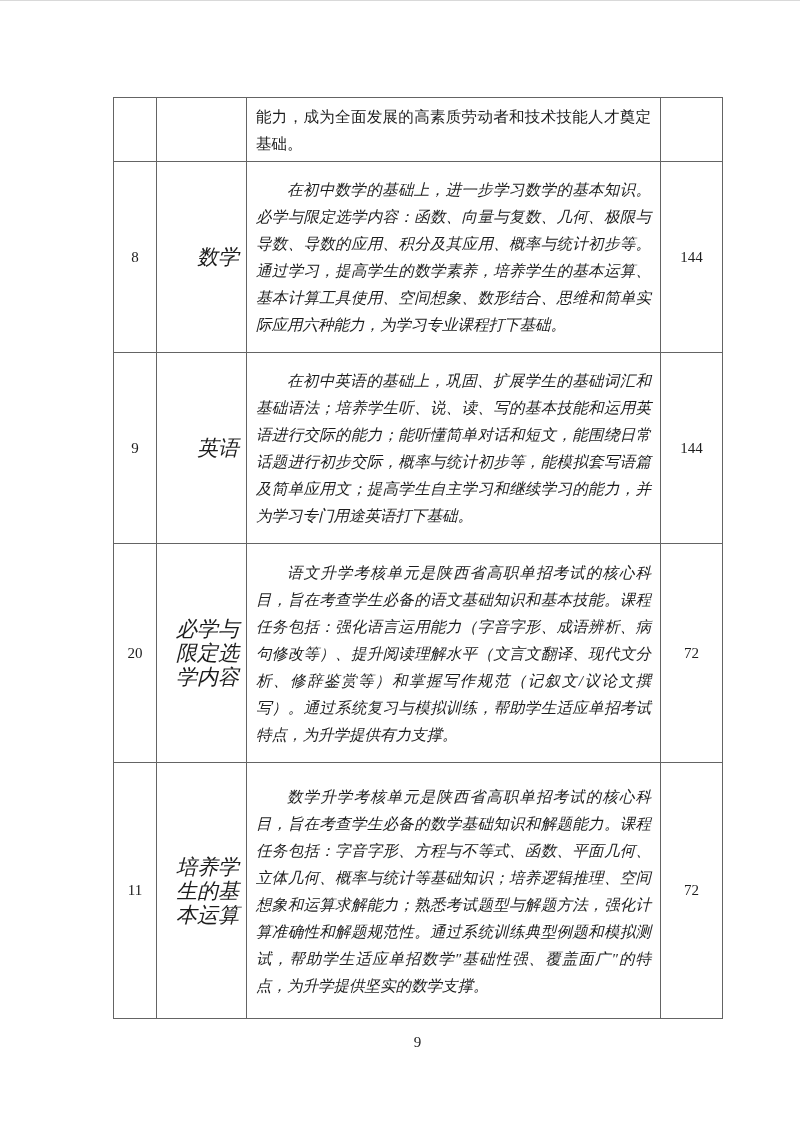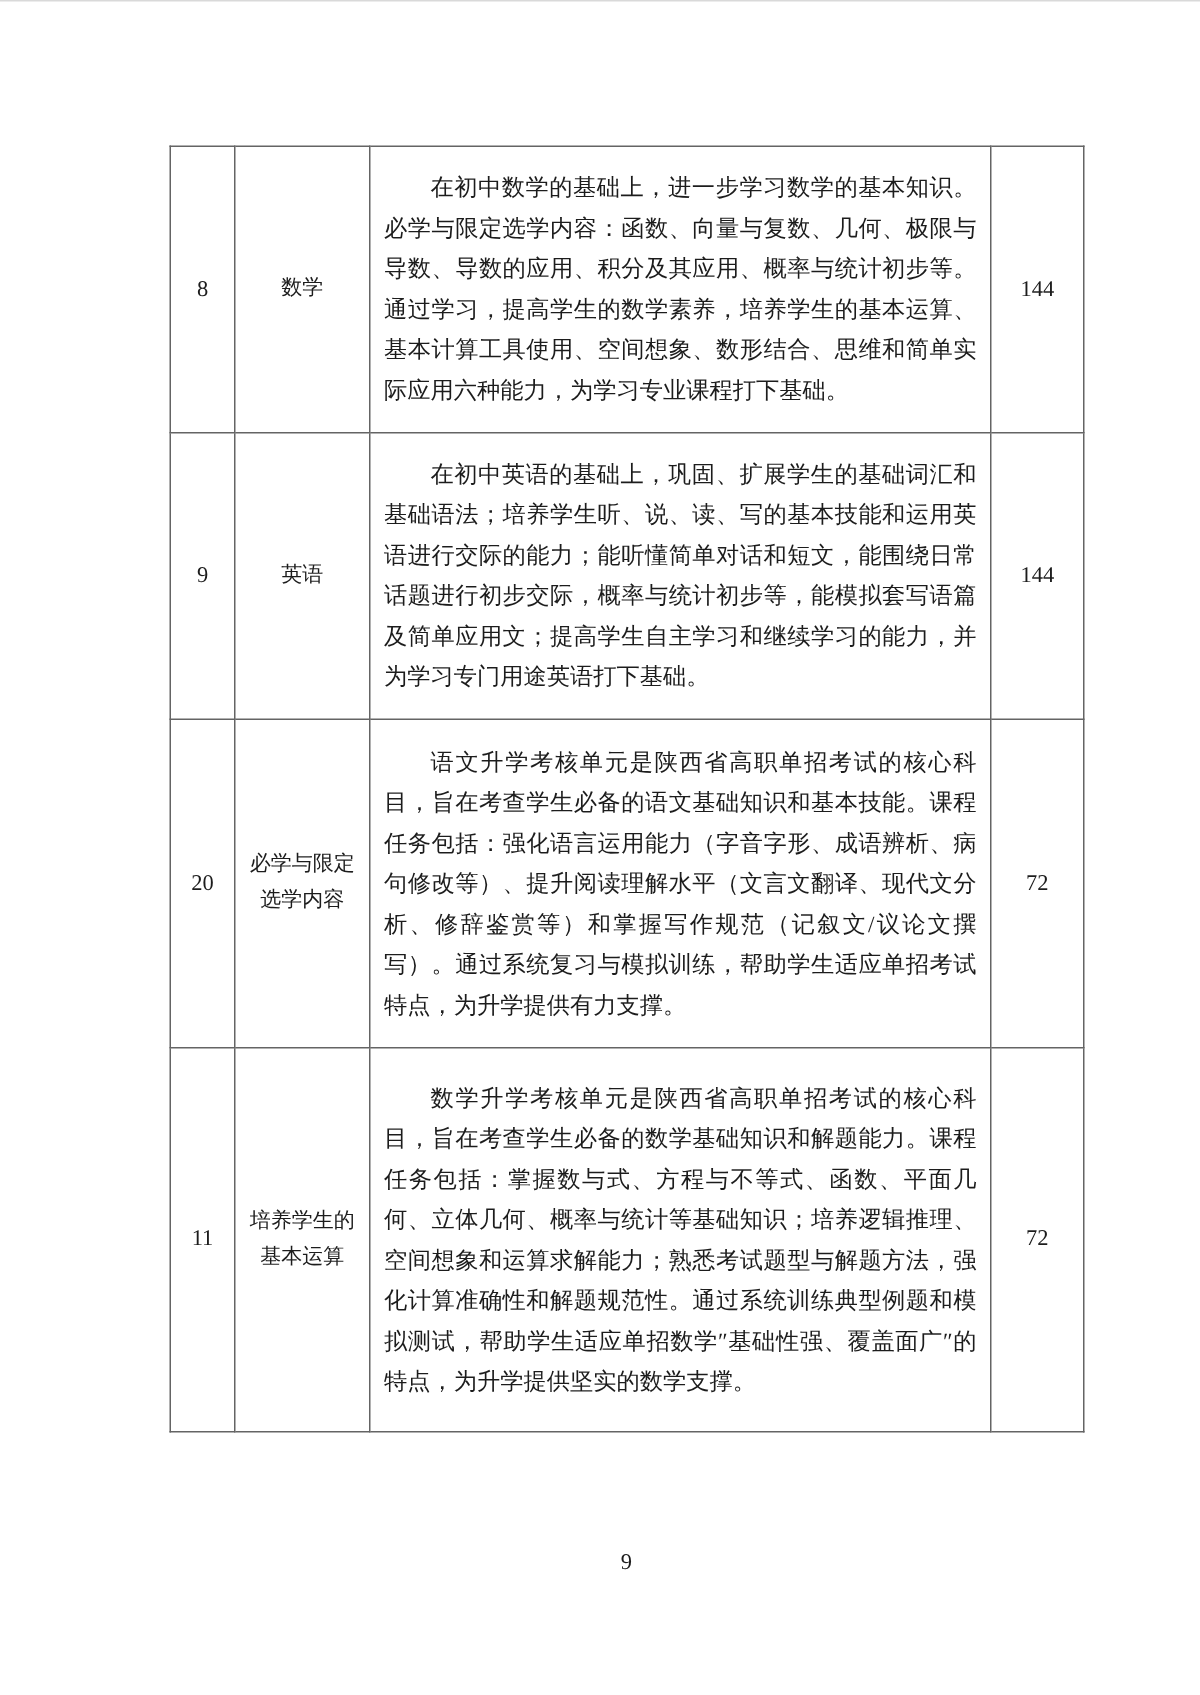--- a/index.html
+++ b/index.html
@@ -45,36 +45,38 @@
   tr.r4 { height: 256px; }
 
   td.cell-id, td.cell-hours {
     text-align: center;
     vertical-align: middle;
     font-size: 15px;
     font-family: "Liberation Serif", "DejaVu Serif", serif;
     padding: 0 2px;
   }
   td.cell-course {
-    text-align: center;
+    text-align: right;
     vertical-align: middle;
-    font-size: 14px;
+    font-size: 21px;
     line-height: 24px;
     padding: 0 7px;
+    font-style: italic;
   }
   td.cell-desc {
     vertical-align: middle;
     font-size: 15.5px;
     line-height: 27px;
     text-align: justify;
     text-justify: inter-ideograph;
     padding: 1px 9px;
   }
   td.cell-desc.first-indent {
     text-indent: 2em;
+    font-style: italic;
   }
   .page-number {
     position: absolute;
     top: 1034px;
     left: 113px;
     width: 609px;
     text-align: center;
     font-size: 15px;
     font-family: "Liberation Serif", "DejaVu Serif", serif;
   }
@@ -85,20 +87,26 @@
 <div class="top-edge"></div>
 
 <table class="course-table">
   <colgroup>
     <col class="c-id">
     <col class="c-course">
     <col class="c-desc">
     <col class="c-hours">
   </colgroup>
   <tbody>
+    <tr class="r0">
+      <td class="cell-id"></td>
+      <td class="cell-course"></td>
+      <td class="cell-desc">能力，成为全面发展的高素质劳动者和技术技能人才奠定基础。</td>
+      <td class="cell-hours"></td>
+    </tr>
     <tr class="r1">
       <td class="cell-id">8</td>
       <td class="cell-course">数学</td>
       <td class="cell-desc first-indent">在初中数学的基础上，进一步学习数学的基本知识。必学与限定选学内容：函数、向量与复数、几何、极限与导数、导数的应用、积分及其应用、概率与统计初步等。通过学习，提高学生的数学素养，培养学生的基本运算、基本计算工具使用、空间想象、数形结合、思维和简单实际应用六种能力，为学习专业课程打下基础。</td>
       <td class="cell-hours">144</td>
     </tr>
     <tr class="r2">
       <td class="cell-id">9</td>
       <td class="cell-course">英语</td>
       <td class="cell-desc first-indent">在初中英语的基础上，巩固、扩展学生的基础词汇和基础语法；培养学生听、说、读、写的基本技能和运用英语进行交际的能力；能听懂简单对话和短文，能围绕日常话题进行初步交际，概率与统计初步等，能模拟套写语篇及简单应用文；提高学生自主学习和继续学习的能力，并为学习专门用途英语打下基础。</td>
@@ -106,19 +114,19 @@
     </tr>
     <tr class="r3">
       <td class="cell-id">20</td>
       <td class="cell-course">必学与限定选学内容</td>
       <td class="cell-desc first-indent">语文升学考核单元是陕西省高职单招考试的核心科目，旨在考查学生必备的语文基础知识和基本技能。课程任务包括：强化语言运用能力（字音字形、成语辨析、病句修改等）、提升阅读理解水平（文言文翻译、现代文分析、修辞鉴赏等）和掌握写作规范（记叙文/议论文撰写）。通过系统复习与模拟训练，帮助学生适应单招考试特点，为升学提供有力支撑。</td>
       <td class="cell-hours">72</td>
     </tr>
     <tr class="r4">
       <td class="cell-id">11</td>
       <td class="cell-course">培养学生的基本运算</td>
-      <td class="cell-desc first-indent">数学升学考核单元是陕西省高职单招考试的核心科目，旨在考查学生必备的数学基础知识和解题能力。课程任务包括：掌握数与式、方程与不等式、函数、平面几何、立体几何、概率与统计等基础知识；培养逻辑推理、空间想象和运算求解能力；熟悉考试题型与解题方法，强化计算准确性和解题规范性。通过系统训练典型例题和模拟测试，帮助学生适应单招数学″基础性强、覆盖面广″的特点，为升学提供坚实的数学支撑。</td>
+      <td class="cell-desc first-indent">数学升学考核单元是陕西省高职单招考试的核心科目，旨在考查学生必备的数学基础知识和解题能力。课程任务包括：字音字形、方程与不等式、函数、平面几何、立体几何、概率与统计等基础知识；培养逻辑推理、空间想象和运算求解能力；熟悉考试题型与解题方法，强化计算准确性和解题规范性。通过系统训练典型例题和模拟测试，帮助学生适应单招数学″基础性强、覆盖面广″的特点，为升学提供坚实的数学支撑。</td>
       <td class="cell-hours">72</td>
     </tr>
   </tbody>
 </table>
 
 <div class="page-number">9</div>
 
 </body></html>

